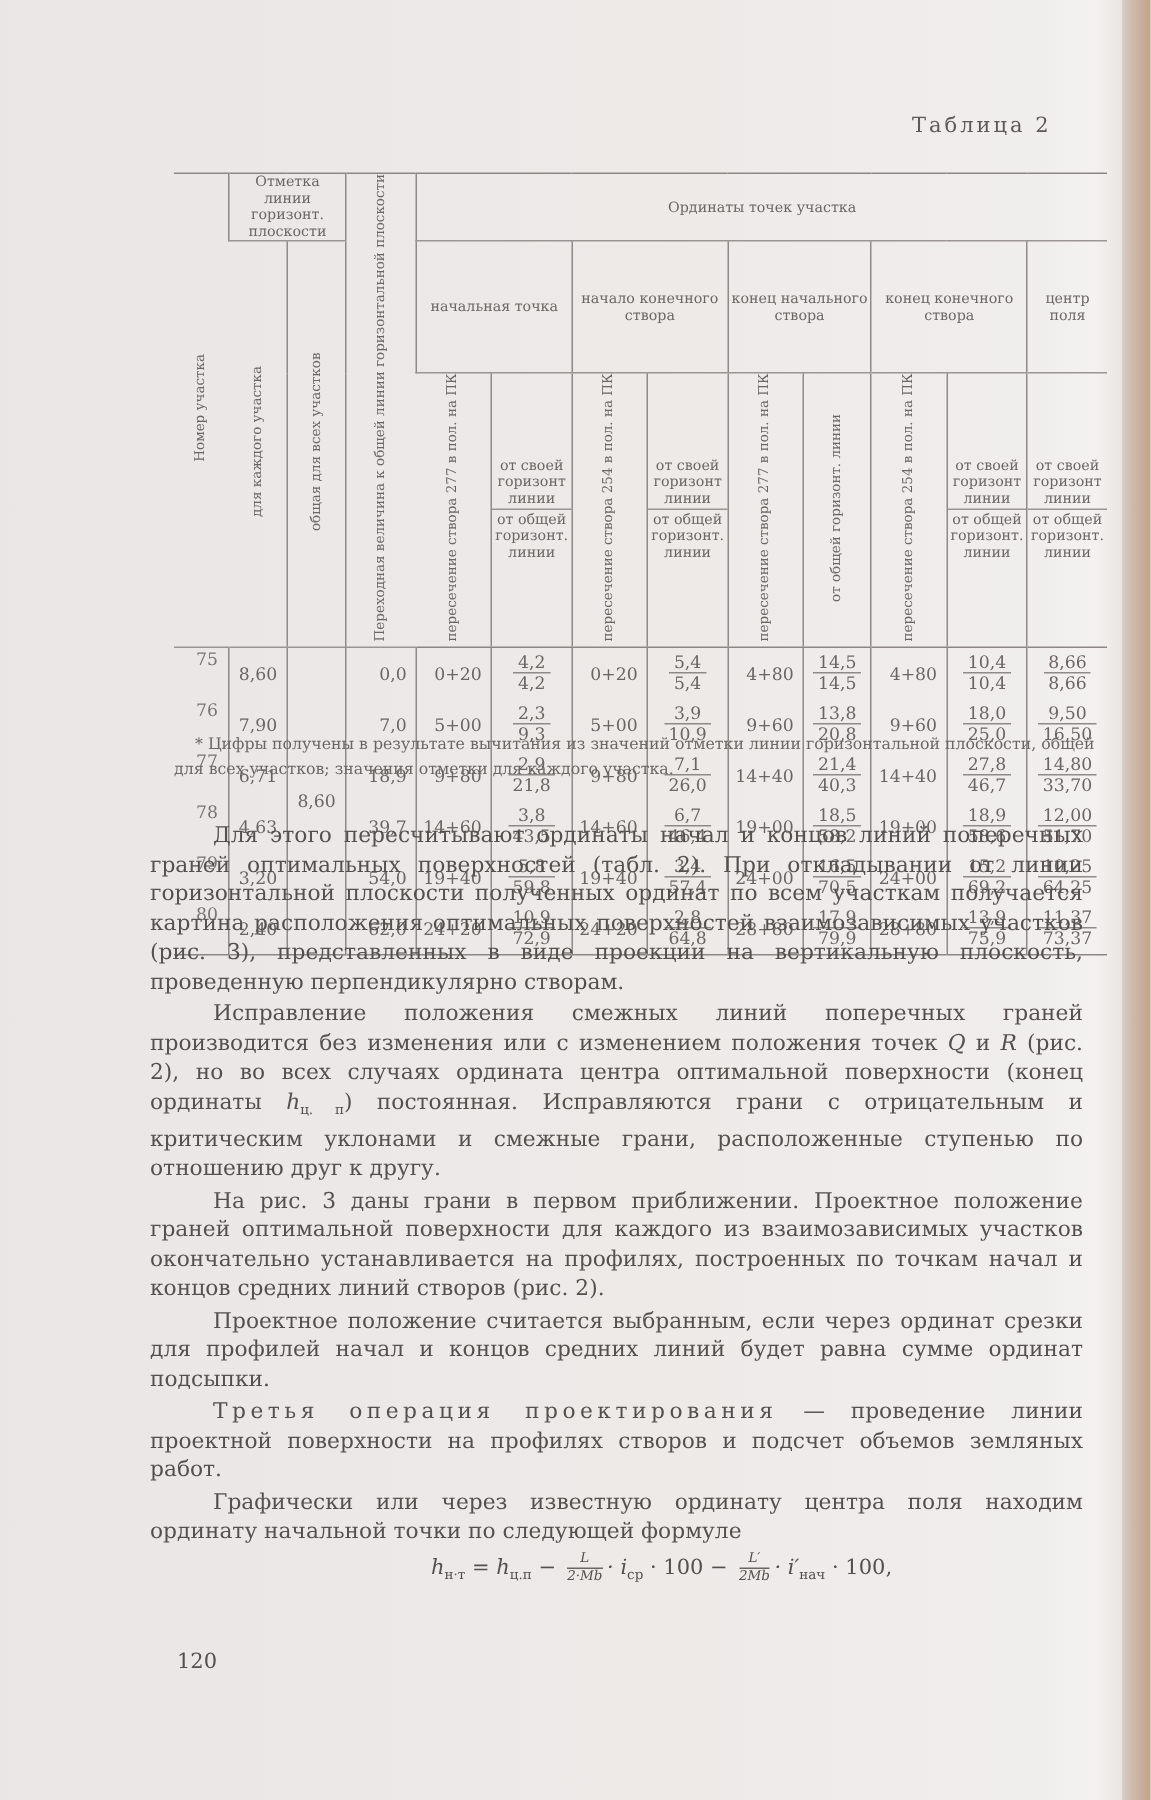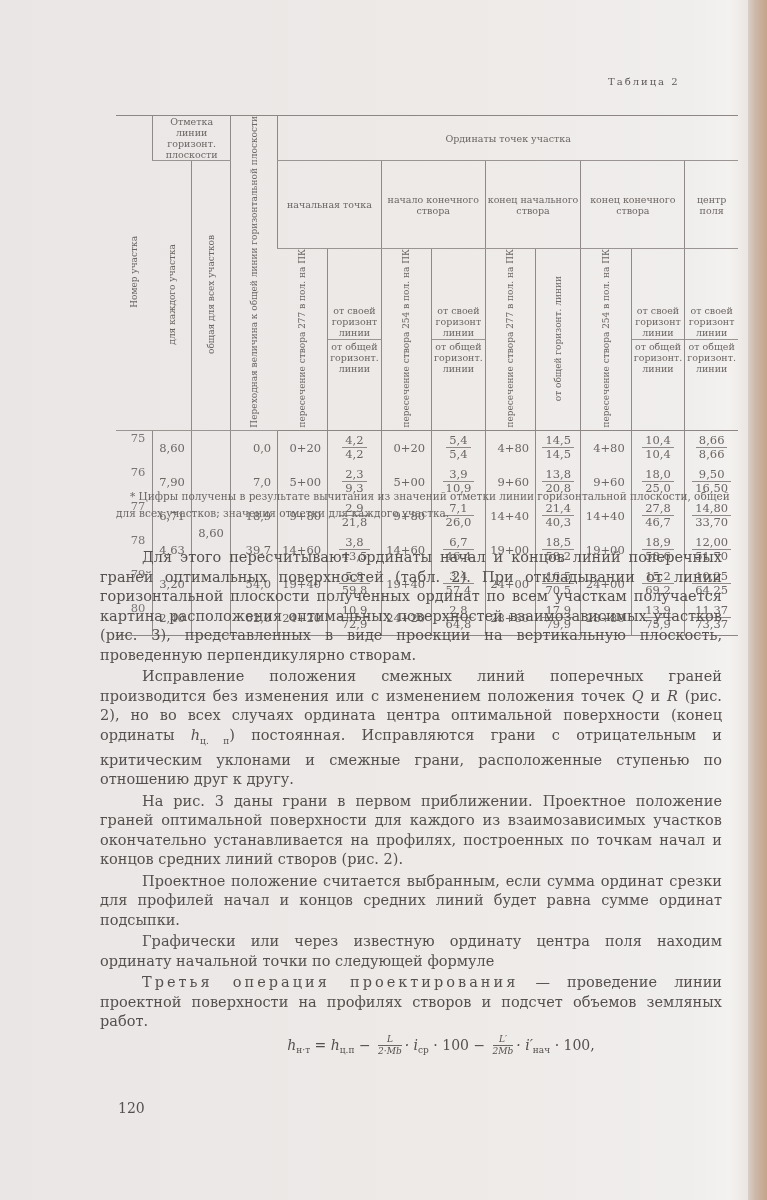--- a/index.html
+++ b/index.html
@@ -11,21 +11,21 @@
   }
   .page {
     position:absolute; left:0; top:0; width:752px; height:1200px;
     background:linear-gradient(90deg,#e9e6e5 0%,#edeae8 60%,#f0eeec 92%,#f4f2f0 97%,#e8e3df 100%);
   }
   .edge {
     position:absolute; left:748px; top:0; width:19px; height:1200px;
     background:linear-gradient(90deg,#d9cfc8 0%,#cdb8a8 40%,#c4a48a 100%);
   }
   .table-caption {
-    position:absolute; left:608px; top:76px; font-size:10px; letter-spacing:2px; color:#5e5956;
+    position:absolute; left:608px; top:76px; font-size:14px; letter-spacing:2px; color:#5e5956;
   }
   table.tbl {
     position:absolute; left:116px; top:115px; width:622px;
     border-collapse:collapse; font-size:10.5px; color:#6b6663;
     border-top:1.5px solid #8c8784; border-bottom:1.5px solid #8c8784;
   }
   .tbl th, .tbl td { border-left:1px solid #8f8a87; padding:0; vertical-align:middle; text-align:center; }
   .tbl th:first-child, .tbl td:first-child { border-left:none; }
   .tbl th { font-weight:normal; line-height:11px; font-size:9.5px; }
   .tbl thead tr.h1 th { border-bottom:1px solid #9a9592; }
@@ -190,23 +190,23 @@
       </tr>
     </tbody>
   </table>
 
   <div class="footnote">* Цифры получены в результате вычитания из значений отметки линии горизонтальной плоскости, общей для всех участков; значения отметки для каждого участка.</div>
 
   <div class="body-text">
     <p>Для этого пересчитывают ординаты начал и концов линий поперечных граней оптимальных поверхностей (табл. 2). При откладывании от линии горизонтальной плоскости полученных ординат по всем участкам получается картина расположения оптимальных поверхностей взаимозависимых участков (рис. 3), представленных в виде проекции на вертикальную плоскость, проведенную перпендикулярно створам.</p>
     <p><span>Исправление положения смежных линий поперечных граней производится без изменения или с изменением положения точек </span><i>Q</i><span> и </span><i>R</i><span> (рис. 2), но во всех случаях ордината центра оптимальной поверхности (конец ординаты </span><i>h</i><sub style="font-size:9px">ц. п</sub><span>) постоянная. Исправляются грани с отрицательным и критическим уклонами и смежные грани, расположенные ступенью по отношению друг к другу.</span></p>
     <p>На рис. 3 даны грани в первом приближении. Проектное положение граней оптимальной поверхности для каждого из взаимозависимых участков окончательно устанавливается на профилях, построенных по точкам начал и концов средних линий створов (рис. 2).</p>
-    <p>Проектное положение считается выбранным, если сумма ординат срезки для профилей начал и концов средних линий будет равна сумме ординат подсыпки.</p>
+    <p>Проектное положение считается выбранным, если через ординат срезки для профилей начал и концов средних линий будет равна сумме ординат подсыпки.</p>
+    <p><span class="spaced">Третья операция проектирования</span><span> — проведение линии проектной поверхности на профилях створов и подсчет объемов земляных работ.</span></p>
     <p>Графически или через известную ординату центра поля находим ординату начальной точки по следующей формуле</p>
-    <p><span class="spaced">Третья операция проектирования</span><span> — проведение линии проектной поверхности на профилях створов и подсчет объемов земляных работ.</span></p>
     <div class="formula">
       <span>h</span><sub style="font-size:9px;font-style:normal">н·т</sub><span style="font-style:normal"> = </span><span>h</span><sub style="font-size:9px;font-style:normal">ц.п</sub><span style="font-style:normal"> − </span><span class="fr"><span class="n">L</span><span>2·Mb</span></span><span>· i</span><sub style="font-size:9px;font-style:normal">ср</sub><span style="font-style:normal"> · 100 − </span><span class="fr"><span class="n">L′</span><span>2Mb</span></span><span>· i′</span><sub style="font-size:9px;font-style:normal">нач</sub><span style="font-style:normal"> · 100,</span>
     </div>
   </div>
 
   <div class="page-number">120</div>
 </div>
 <div class="edge"></div>
 
 </body></html>

